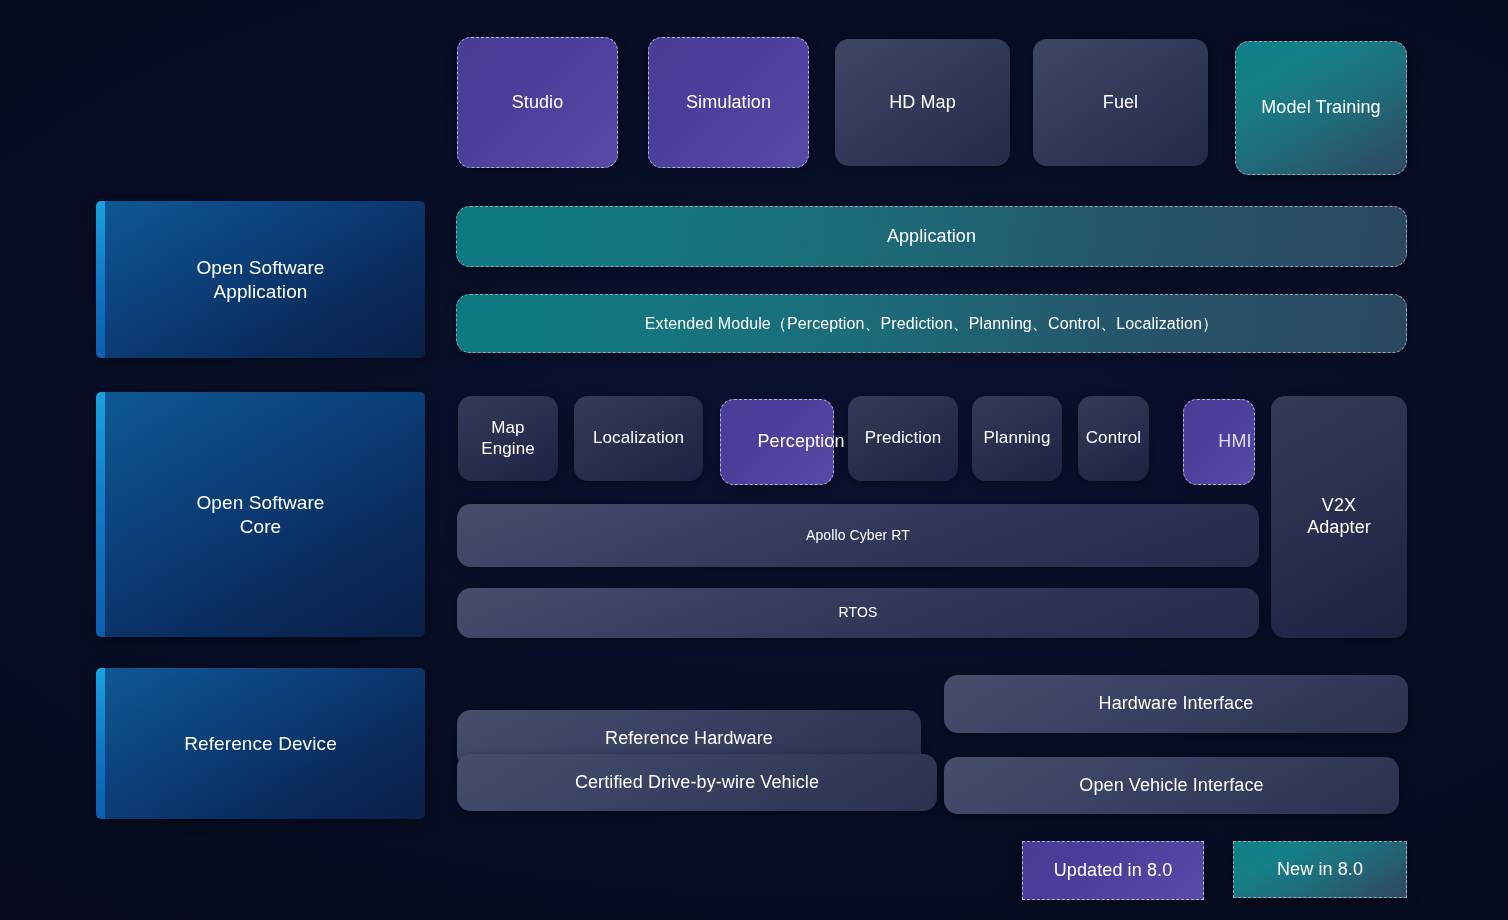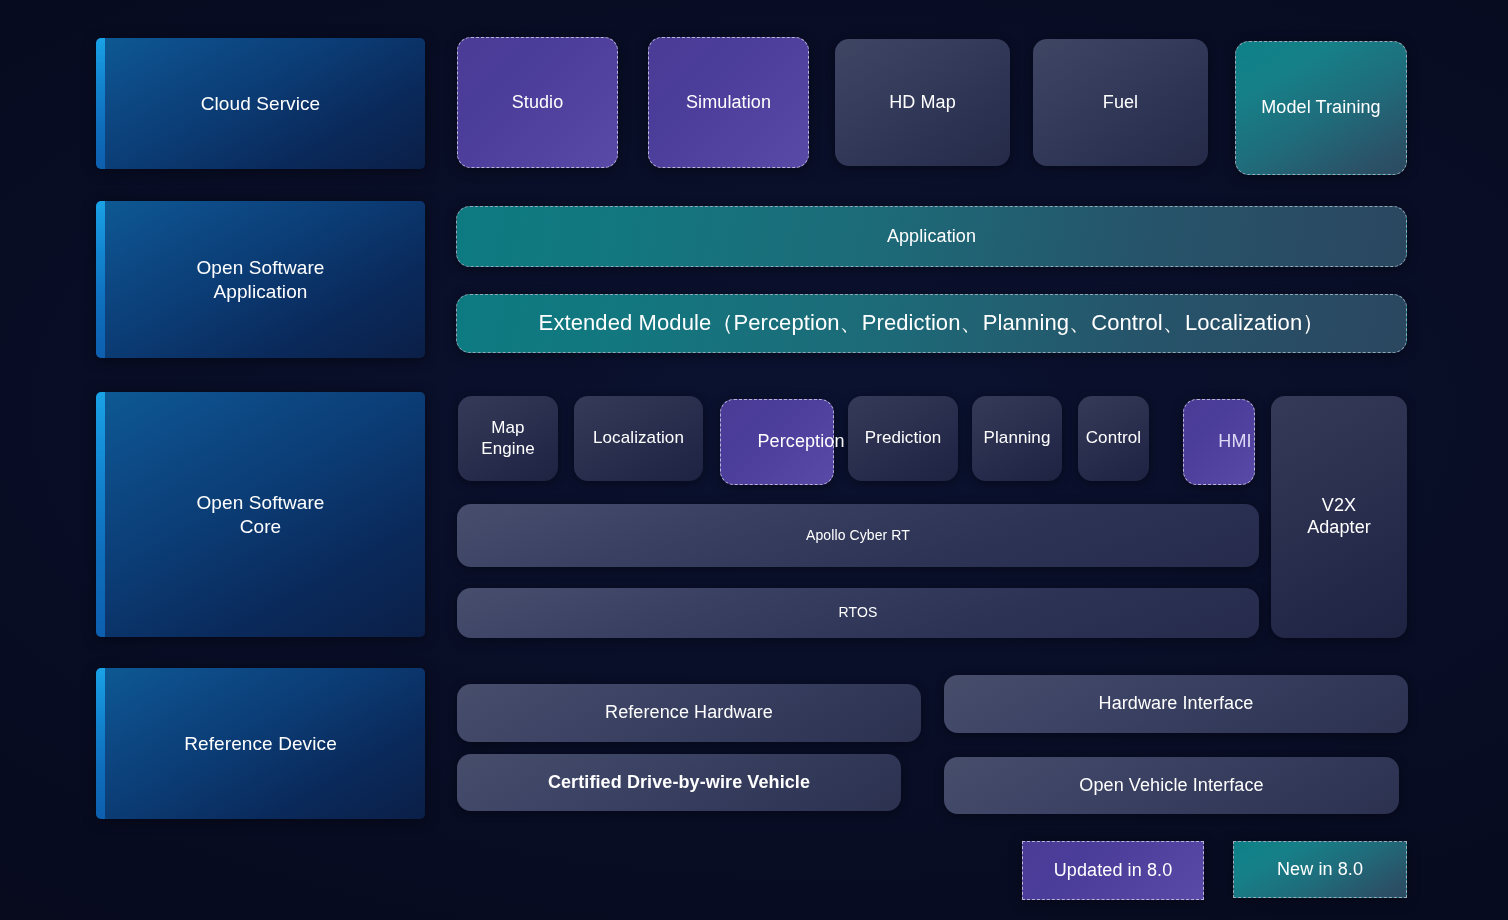--- a/index.html
+++ b/index.html
@@ -103,23 +103,20 @@
   .lav { color: #ded9f6; padding-left: 32px; }
 
   
   .legend-badge { font-size: 18px; border-radius: 0; }
 </style>
 </head>
 <body>
 
 <div id="canvas">
 
-  <div class="box rowlabel" style="left:96px; top:38px; width:329px; height:131px;">
-    <span>Cloud Service</span>
-  </div>
 
   <div class="box purple" style="left:457px; top:37px; width:161px; height:131px;">
     <span>Studio</span>
   </div>
 
   <div class="box purple" style="left:648px; top:37px; width:161px; height:131px;">
     <span>Simulation</span>
   </div>
 
   <div class="box slate" style="left:835px; top:39px; width:175px; height:127px;">
@@ -136,21 +133,21 @@
 
   <div class="box rowlabel" style="left:96px; top:201px; width:329px; height:157px;">
     <span>Open Software
 Application</span>
   </div>
 
   <div class="box teal" style="left:456px; top:206px; width:951px; height:61px;">
     <span>Application</span>
   </div>
 
-  <div class="box teal" style="left:456px; top:294px; width:951px; height:59px; font-size:22px;">
+  <div class="box teal" style="left:456px; top:294px; width:951px; height:59px; font-size:16px;">
     <span>Extended Module（Perception、Prediction、Planning、Control、Localization）</span>
   </div>
 
   <div class="box rowlabel" style="left:96px; top:392px; width:329px; height:245px;">
     <span>Open Software
 Core</span>
   </div>
 
   <div class="box slate-dark" style="left:458px; top:396px; width:100px; height:85px;">
     <span>Map
@@ -191,29 +188,29 @@
   </div>
 
   <div class="box slate-bar" style="left:457px; top:588px; width:802px; height:50px;">
     <span>RTOS</span>
   </div>
 
   <div class="box rowlabel" style="left:96px; top:668px; width:329px; height:151px;">
     <span>Reference Device</span>
   </div>
 
-  <div class="box slate-hw" style="left:457px; top:684px; width:464px; height:58px;">
+  <div class="box slate-hw" style="left:457px; top:710px; width:464px; height:58px;">
     <span>Reference Hardware</span>
   </div>
 
   <div class="box slate-hw" style="left:944px; top:675px; width:464px; height:58px;">
     <span>Hardware Interface</span>
   </div>
 
-  <div class="box slate-hw" style="left:457px; top:754px; width:444px; height:57px;font-weight:bold;">
+  <div class="box slate-hw" style="left:457px; top:754px; width:480px; height:57px;">
     <span>Certified Drive-by-wire Vehicle</span>
   </div>
 
   <div class="box slate-hw" style="left:944px; top:757px; width:455px; height:57px;">
     <span>Open Vehicle Interface</span>
   </div>
 
   <div class="box purple legend-badge" style="left:1022px; top:841px; width:182px; height:59px;">
     <span>Updated in 8.0</span>
   </div>

